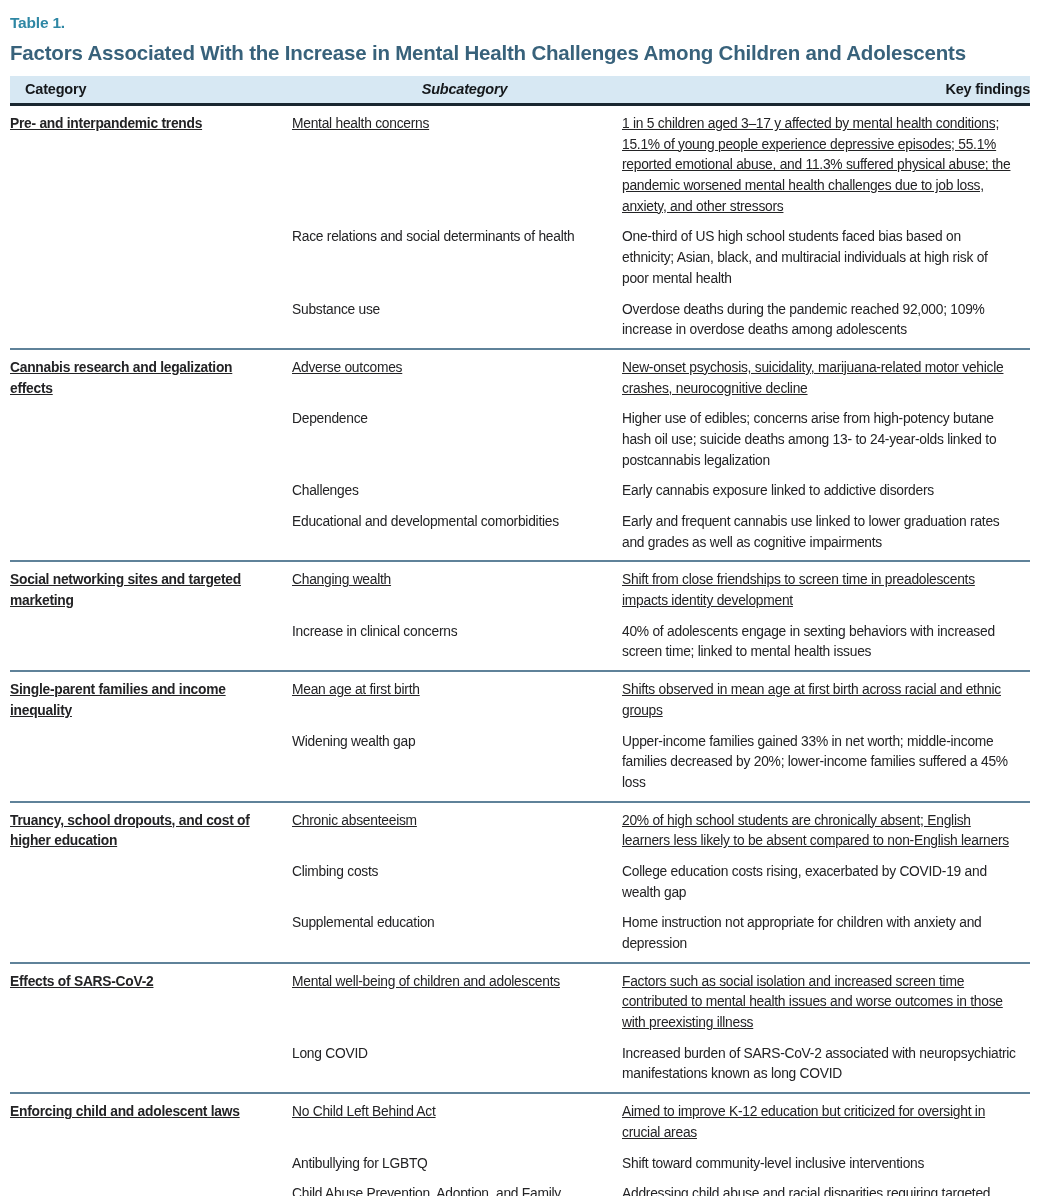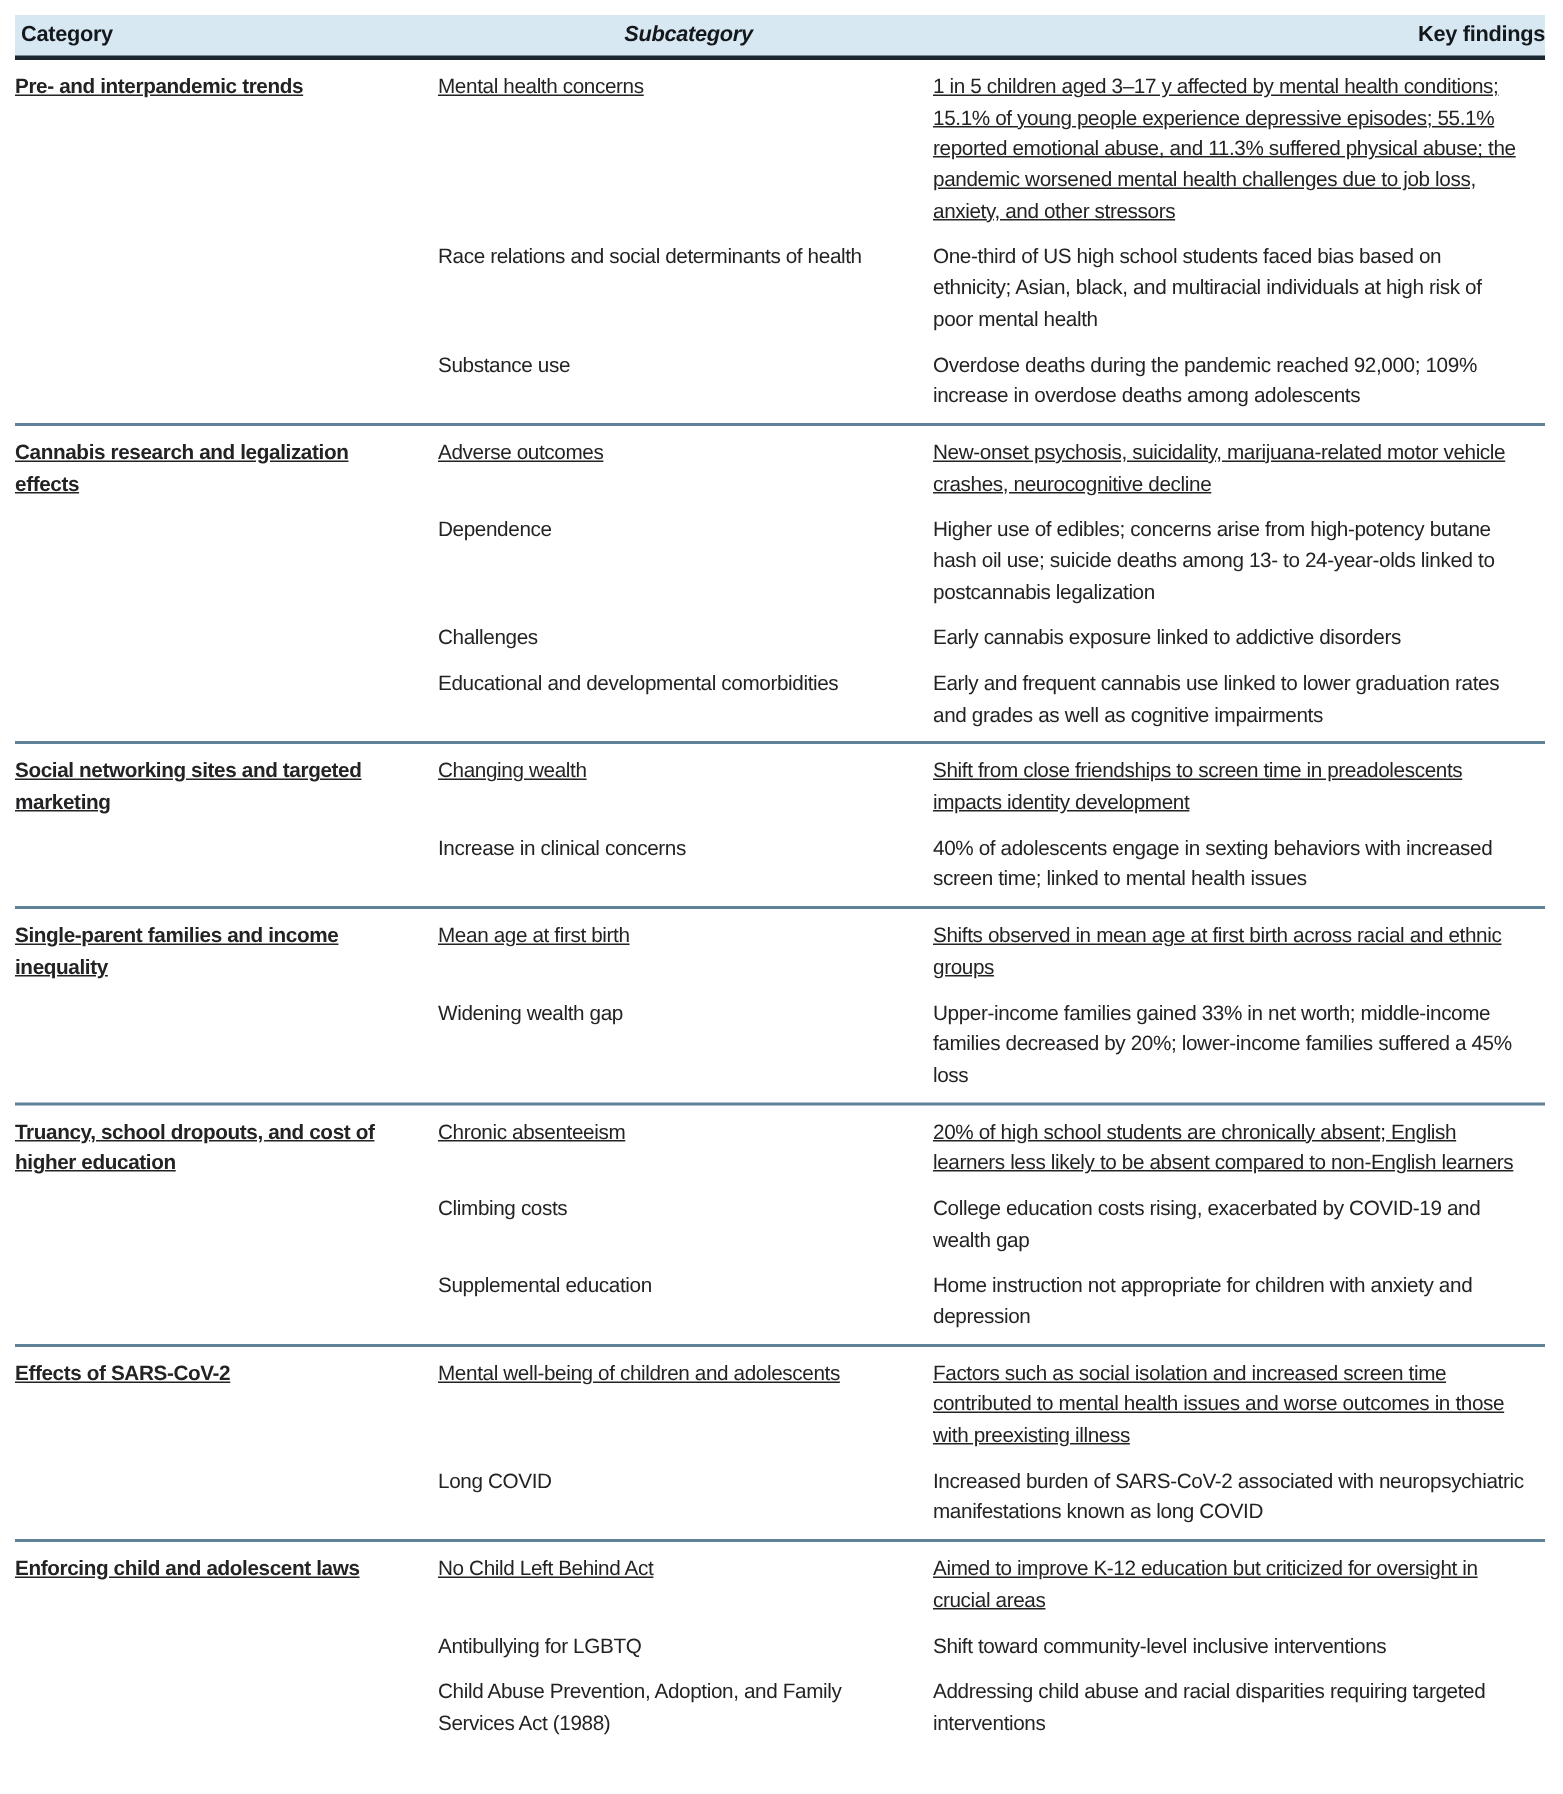--- a/index.html
+++ b/index.html
@@ -32,21 +32,21 @@
     width: 100%;
     border-collapse: collapse;
     table-layout: fixed;
   }
   table.factors thead th {
     background: #d7e8f3;
     font-size: 14.5px;
     font-weight: bold;
     letter-spacing: -0.2px;
     color: #15181b;
-    padding: 5px 0 6px 4px;
+    padding: 5px 0 6px 15px;
     border-bottom: 3px solid #1a2730;
     vertical-align: middle;
   }
   th.col-category   { width: 282px; text-align: left; }
   th.col-subcategory{ width: 330px; text-align: center; font-style: italic; }
   th.col-findings   { text-align: right; }
 
   table.factors td {
     vertical-align: top;
     font-size: 13.8px;
@@ -57,21 +57,23 @@
   }
   tbody.section tr:first-child td { border-top: 2px solid #5f8299; padding-top: 8px; text-decoration: underline; }
   td.cat { font-weight: bold; color: #121214; letter-spacing: -0.3px; }
   td.find { padding-right: 2px; }
 </style>
 </head>
 <body>
 
 <div class="page">
 
+  <div class="table-label">Table 1.</div>
 
+  <h1 class="page-title">Factors Associated With the Increase in Mental Health Challenges Among Children and Adolescents</h1>
 
   <table class="factors">
     <thead>
       <tr>
         <th class="col-category">Category</th>
         <th class="col-subcategory">Subcategory</th>
         <th class="col-findings">Key findings</th>
       </tr>
     </thead>
 

